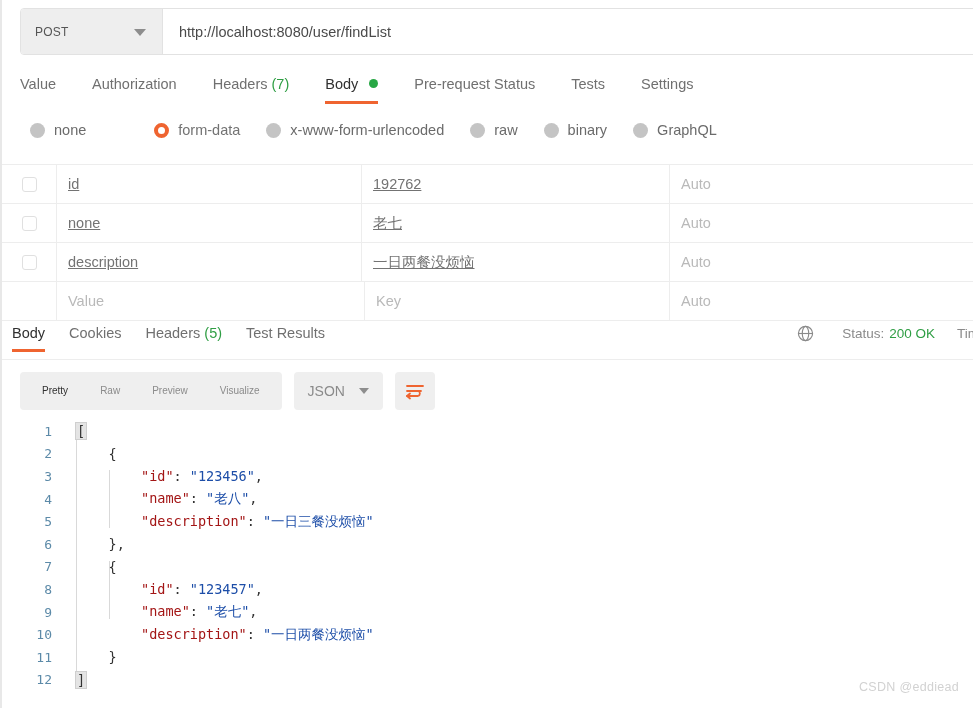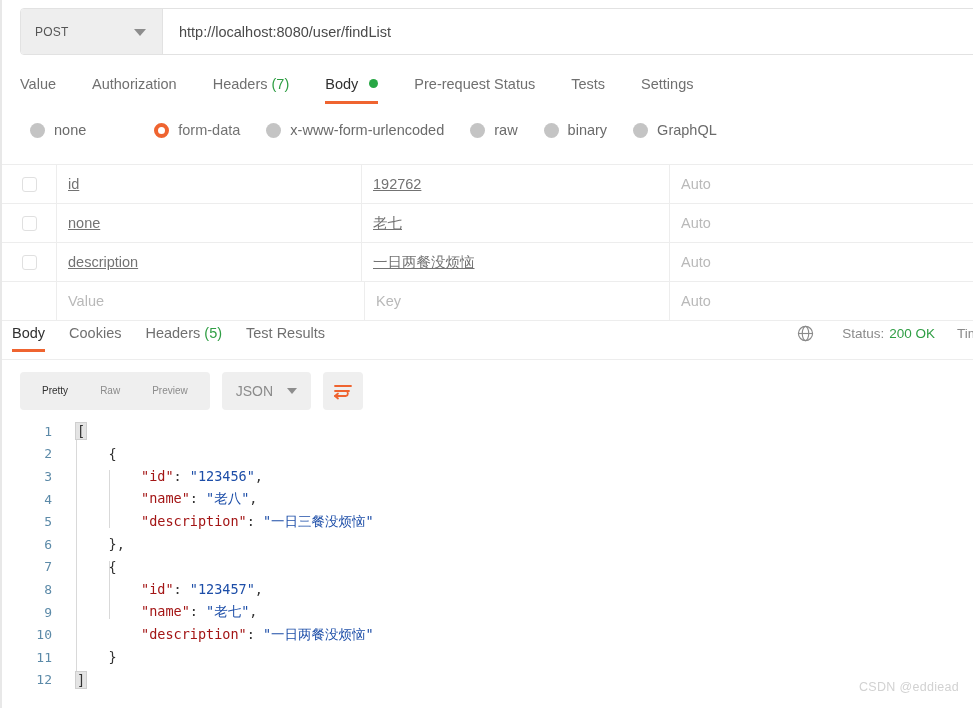--- a/index.html
+++ b/index.html
@@ -485,20 +485,23 @@
     <div class="seg-group">
       <div class="seg-btn active">
         <span>Pretty</span>
       </div>
       <div class="seg-btn">
         <span>Raw</span>
       </div>
       <div class="seg-btn">
         <span>Preview</span>
       </div>
+      <div class="seg-btn">
+        <span>Visualize</span>
+      </div>
     </div>
 
     <div class="format-group">
       <span class="format-label">JSON</span>
       <span class="caret-small"></span>
     </div>
 
     <div class="wrap-btn">
       <svg width="20" height="18" viewBox="0 0 20 18">
         <line x1="2" y1="4" x2="18" y2="4" stroke="#ef6430" stroke-width="1.8" stroke-linecap="round"></line>

